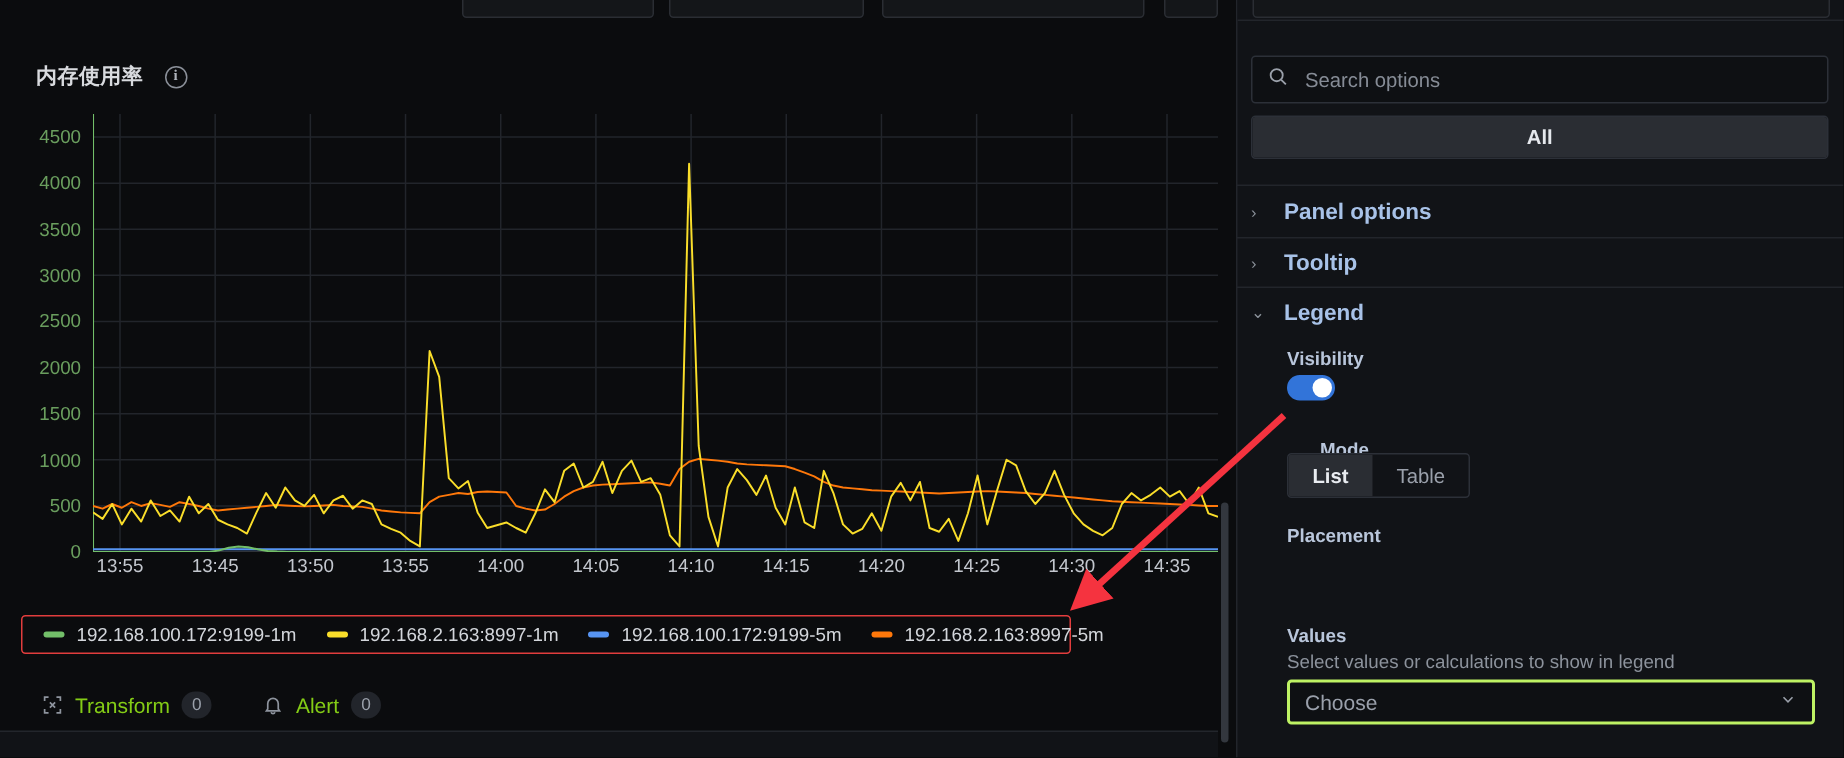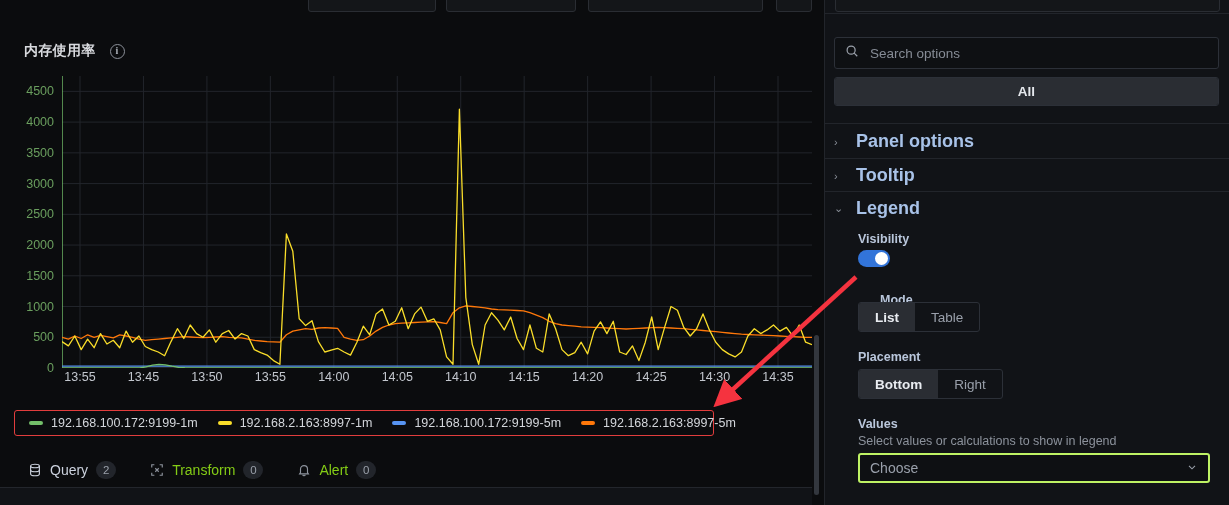--- a/index.html
+++ b/index.html
@@ -70,21 +70,21 @@
   .seg-tabs { position: absolute; left: 834px; top: 77px; width: 385px; height: 29px;
               border: 1px solid #2c3038; border-radius: 3px; display: flex; overflow: hidden; background:#111317;}
   .seg { flex: 1; display: flex; align-items: center; justify-content: center;
          font-size: 13.5px; color: #9aa0ab; cursor: pointer; }
   .seg.active { background: #2a2d33; color: #e5e8ed; font-weight: bold; }
   .opt-divider { position: absolute; left: 824px; width: 405px; height: 1px; background: #22252b; }
 
   .section { position: absolute; left: 834px; width: 390px; height: 33px; display: flex;
              align-items: center; gap: 12px; cursor: pointer; }
   .chev { color: #8a9099; font-size: 11px; width: 10px; display: inline-block; }
-  .section-title { color: #a8c2e8; font-size: 18px; font-weight: bold; }
+  .section-title { color: #a8c2e8; font-size: 15px; font-weight: bold; }
 
   .field-label { position: absolute; left: 858px; color: #b9c6db; font-size: 12.5px; font-weight: bold; }
   .field-desc { position: absolute; left: 858px; color: #8c929c; font-size: 12.5px; }
 
   .toggle { position: absolute; left: 858px; width: 32px; height: 17px; border-radius: 9px;
             background: #3274d9; cursor: pointer; }
   .toggle-knob { position: absolute; right: 2px; top: 2px; width: 13px; height: 13px;
                  border-radius: 50%; background: #fff; }
 
   .seg2 { position: absolute; border: 1px solid #2c3038; border-radius: 3px; height: 30px;
@@ -203,32 +203,20 @@
         <span class="legend-text">192.168.100.172:9199-5m</span>
       </div>
       <div class="legend-item">
         <span class="legend-swatch" style="background:#ff780a"></span>
         <span class="legend-text">192.168.2.163:8997-5m</span>
       </div>
     </div>
   </div>
 
   <div class="tabs">
-    <div class="tab active">
-      <span class="tab-icon">
-        <svg width="14" height="14" viewBox="0 0 16 16" fill="none" stroke="currentColor" stroke-width="1.3">
-          <ellipse cx="8" cy="3.4" rx="5" ry="2"></ellipse>
-            <path d="M3 3.4v9.2c0 1.1 2.2 2 5 2s5-.9 5-2V3.4"></path>
-          <path d="M3 8c0 1.1 2.2 2 5 2s5-.9 5-2"></path>
-        </svg>
-      </span>
-      <span class="tab-label">Query</span>
-      <span class="tab-count">2</span>
-      <span class="tab-underline"></span>
-    </div>
     <div class="tab">
       <span class="tab-icon">
         <svg width="14" height="14" viewBox="0 0 16 16" fill="none" stroke="currentColor" stroke-width="1.3">
           <path d="M2 5V2h3M14 5V2h-3M2 11v3h3M14 11v3h-3"></path>
           <path d="M6 6l4 4M10 6l-4 4"></path>
         </svg>
       </span>
       <span class="tab-label">Transform</span>
       <span class="tab-count">0</span>
     </div>
@@ -289,24 +277,20 @@
     <div class="toggle-knob"></div>
   </div>
 
   <div class="field-label" style="top:293px;padding-left:22px;">Mode</div>
   <div class="seg2" style="left:858px; top:302px;">
     <div class="s active">List</div>
     <div class="s">Table</div>
   </div>
 
   <div class="field-label" style="top:350px;">Placement</div>
-  <div class="seg2" style="left:858px; top:369px;">
-    <div class="s active">Bottom</div>
-    <div class="s">Right</div>
-  </div>
 
   <div class="field-label" style="top:417px;">Values</div>
   <div class="field-desc" style="top:434px;">Select values or calculations to show in legend</div>
   <div class="select" style="top:453px;">
     <span class="select-val">Choose</span>
     <span>
       <svg width="12" height="12" viewBox="0 0 16 16" fill="none" stroke="#9aa0aa" stroke-width="1.4">
         <path d="M4 6.5l4 4 4-4"></path>
       </svg>
     </span>

